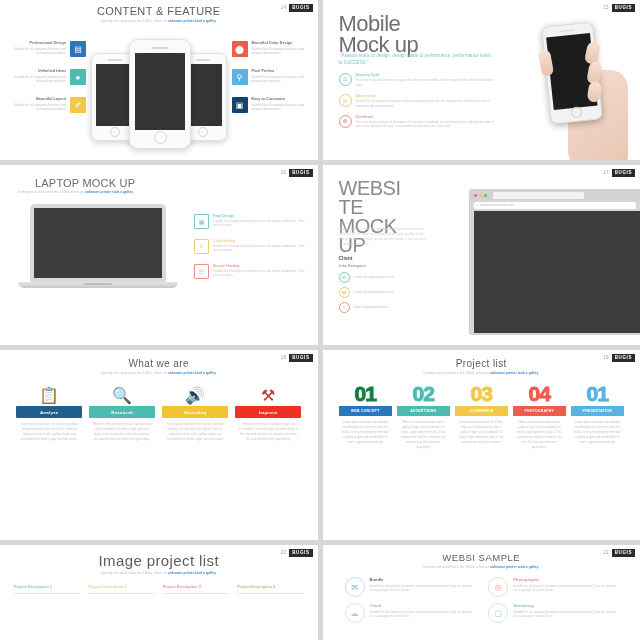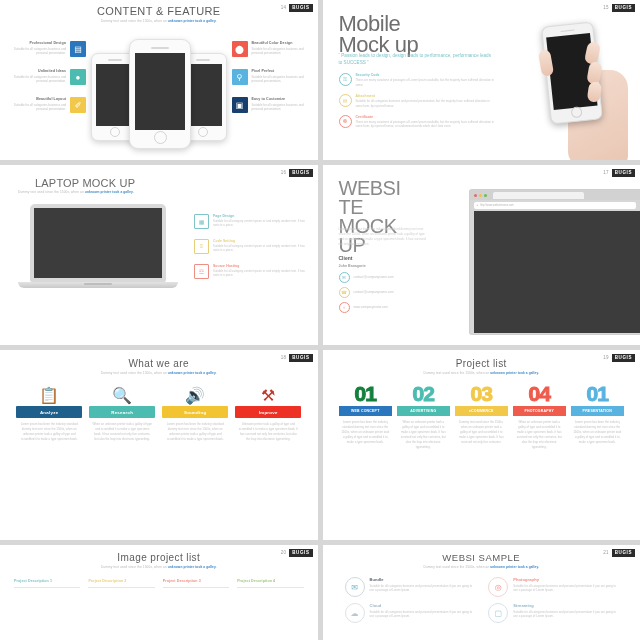--- a/index.html
+++ b/index.html
@@ -174,21 +174,21 @@
   .pcard{width:53px;text-align:center;}
   .pnum{
     font-size:21px;font-weight:bold;line-height:1;letter-spacing:-1px;
     -webkit-text-stroke:1px currentColor;color:transparent;
   }
   .plabel{color:#fff;font-size:3.5px;font-weight:bold;letter-spacing:.2px;padding:3px 0;margin-top:2px;}
   .pcard .p{font-size:2.9px;color:#c4c4c4;line-height:1.75;margin-top:4px;padding:0 2px;}
 
   
   .s20{padding-top:7px;box-sizing:border-box;}
-  .s20 .ttl{font-size:10px;}
+  .s20 .ttl{font-size:15px;}
   .s20 .row{display:flex;gap:8px;margin-top:10px;padding:0 14px;}
   .ipitem{flex:1;}
   .ipitem .h{font-size:3.6px;font-weight:bold;letter-spacing:.1px;}
   .ipitem .line{height:1px;background:#e6e6e6;margin-top:4px;}
 
   
   .s21{padding-top:7px;box-sizing:border-box;}
   .s21 .ttl{font-size:9.5px;letter-spacing:.5px;}
   .s21 .grid2{display:grid;grid-template-columns:1fr 1fr;gap:6px 14px;margin-top:8px;padding:0 22px;}
   .isitem{display:flex;gap:5px;align-items:flex-start;}

